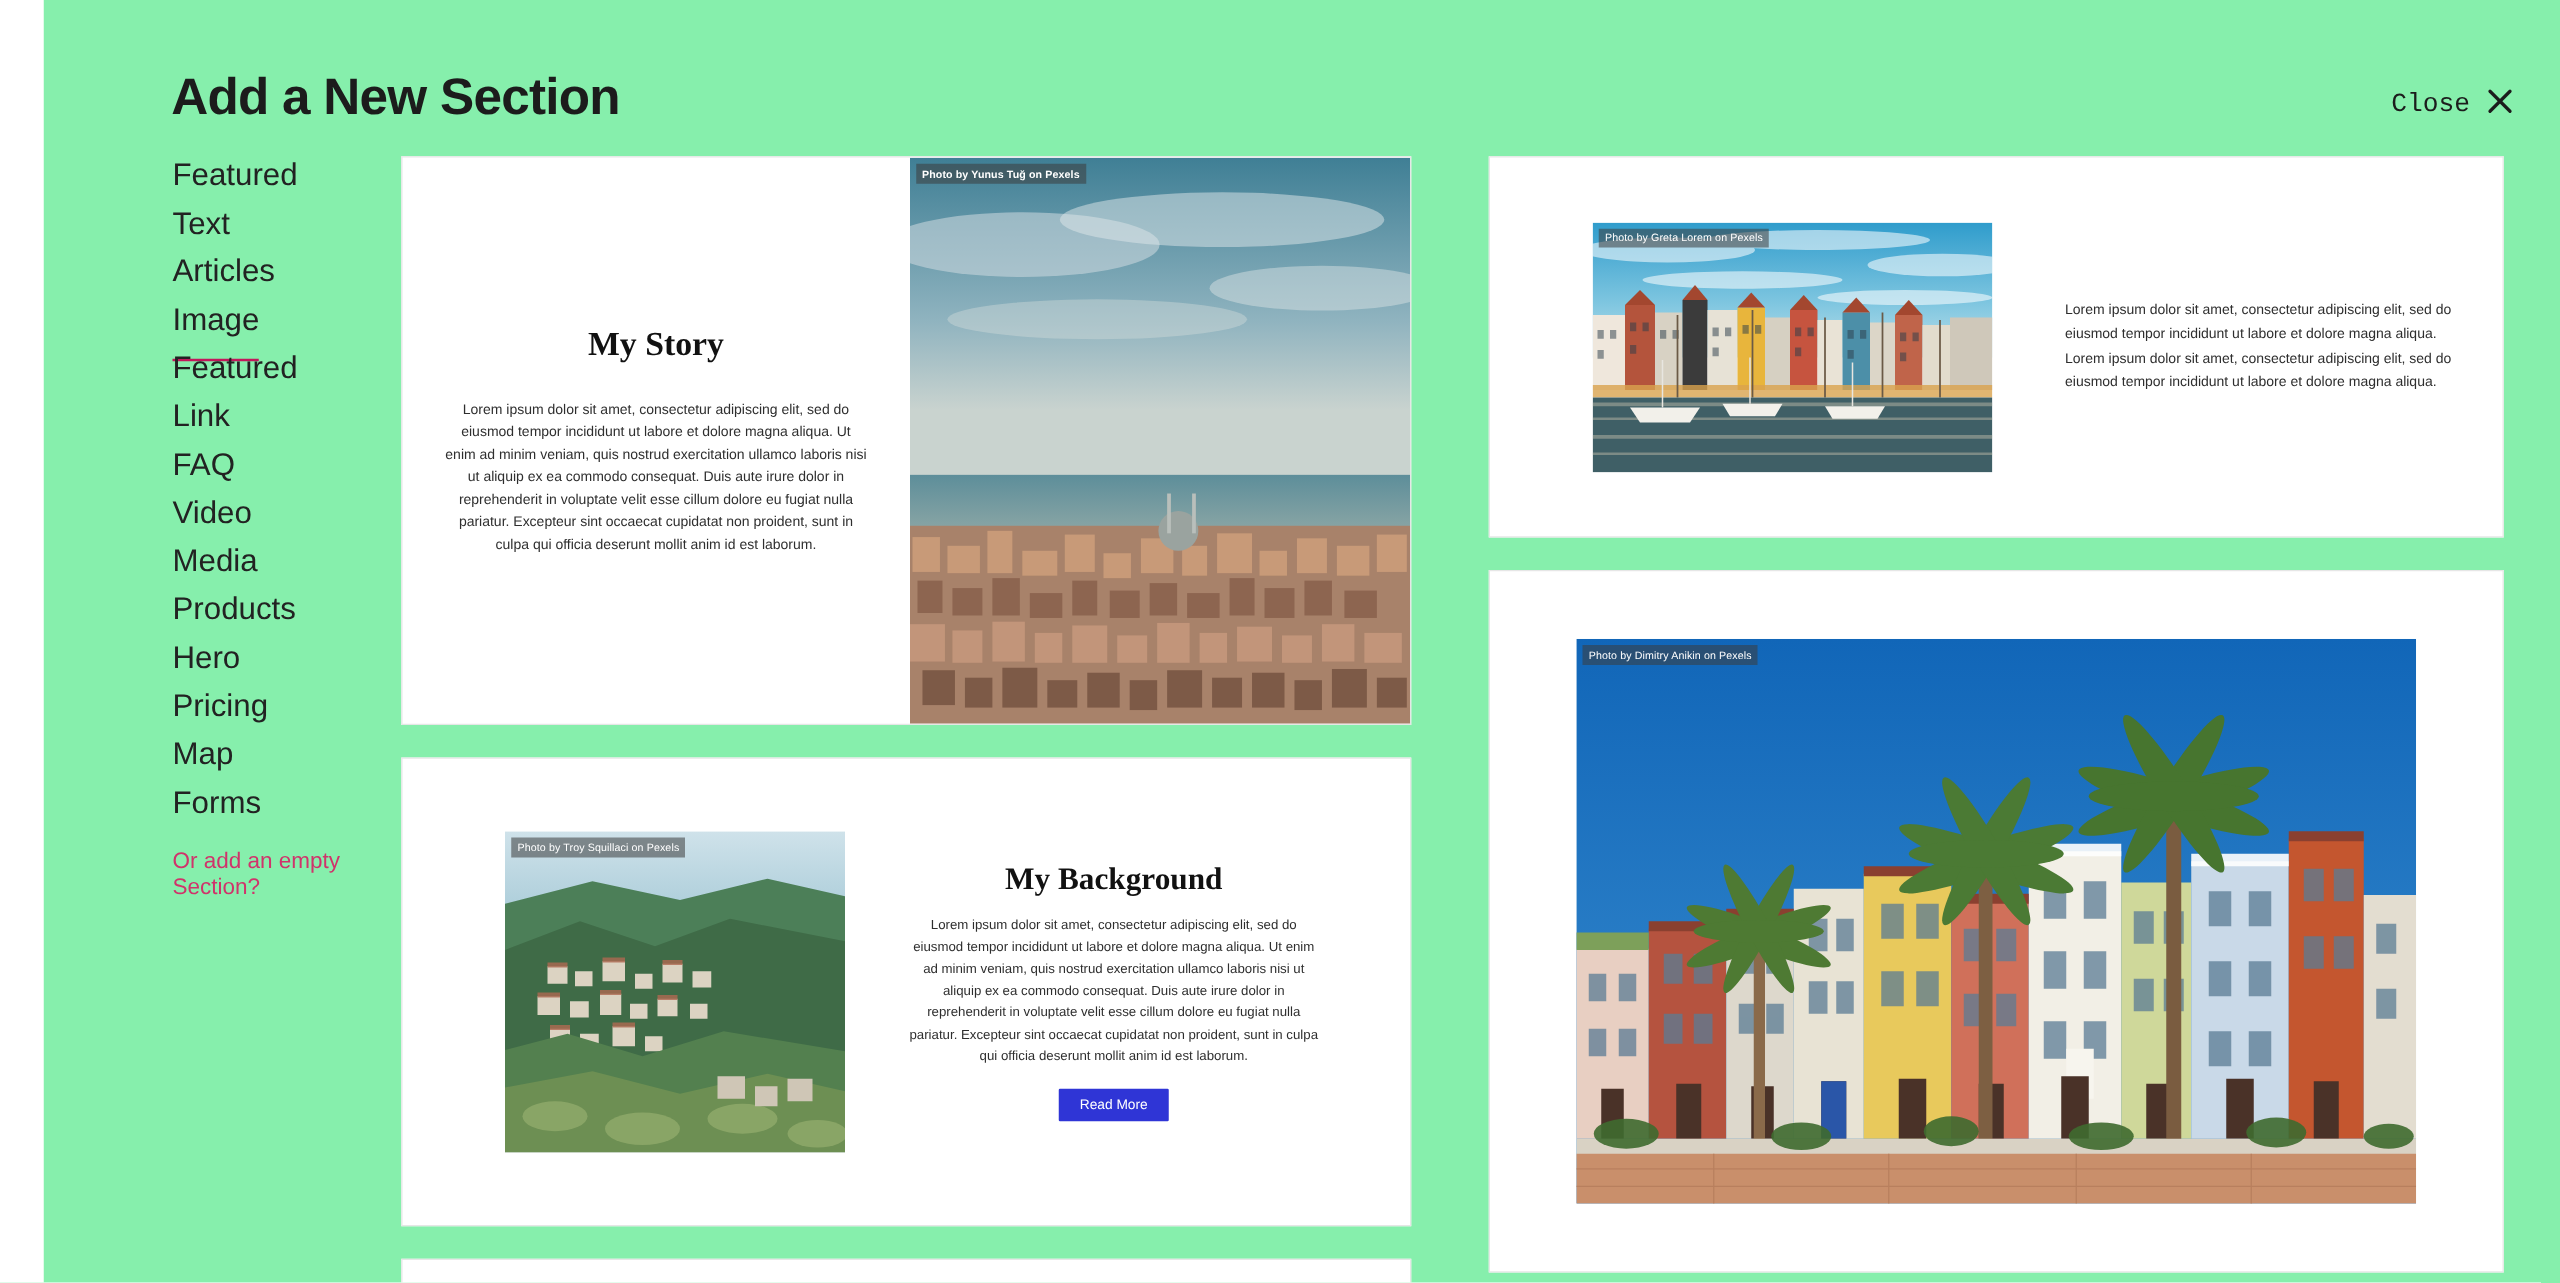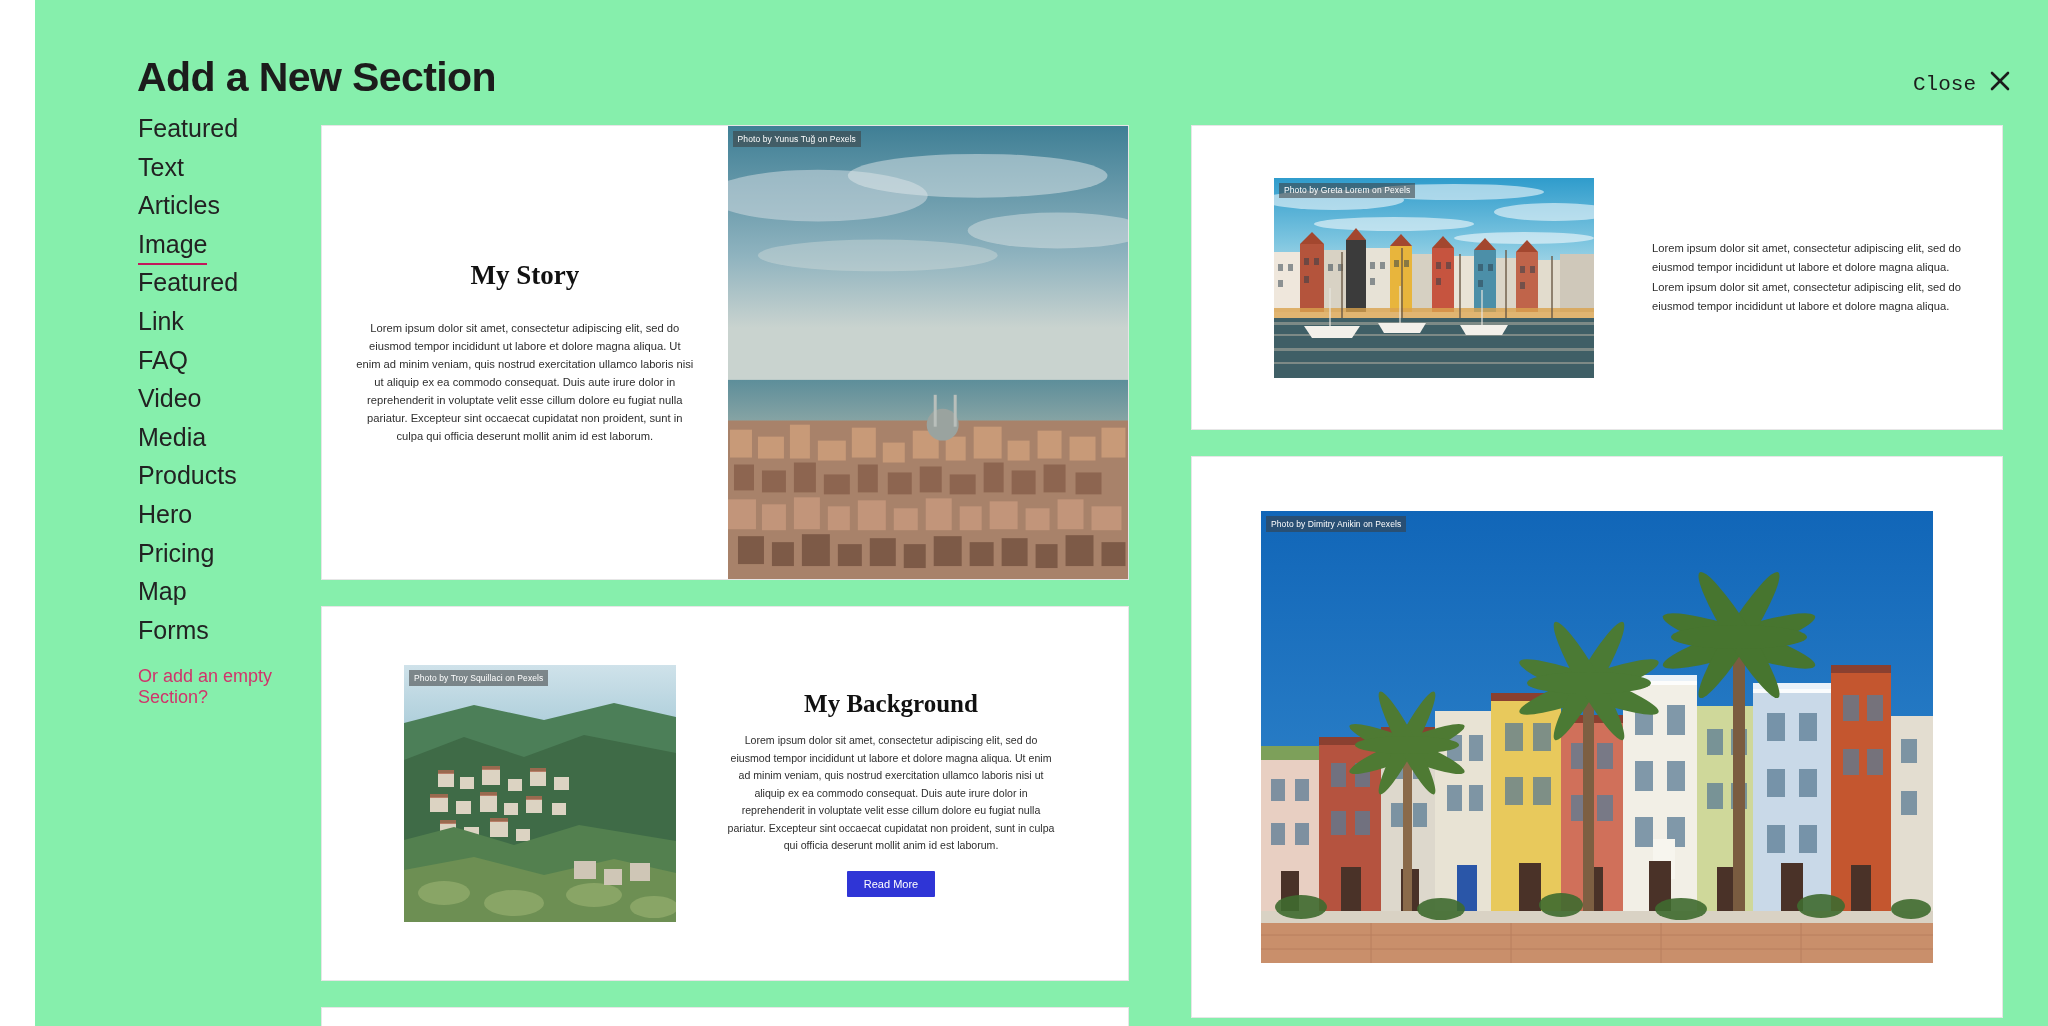--- a/index.html
+++ b/index.html
@@ -22,33 +22,33 @@
     position: absolute; right: 72px; top: 70px;
     display: flex; align-items: center; gap: 13px;
     font-size: 21px; color: #1c1c1c; cursor: pointer;
     user-select: none;
     font-family: Liberation Mono, monospace;
   }
   .close-x { display:block; }
 
   
   .sidebar {
-    position: absolute; left: 103px; top: 116px;
+    position: absolute; left: 103px; top: 128px;
     width: 190px;
   }
   .nav-item {
     font-size: 25px; color: #222; line-height: 1;
     padding: 0 0 0 0; margin-bottom: 13px;
     cursor: pointer; display: inline-block; width: auto;
     white-space: nowrap;
   }
   .nav-row { height: 38.6px; }
   .nav-item.active {
     border-bottom: 2px solid #c2185b;
-    padding-bottom: 6px;
+    padding-bottom: 18px;
   }
   .empty-link {
     margin-top: 10px;
     font-size: 18px; line-height: 1.15;
     color: #d0336b; cursor: pointer; width: 150px;
   }
 
   
   .col-left  { position: absolute; left: 286px;  top: 125px; width: 808px; }
   .col-right { position: absolute; left: 1156px; top: 125px; width: 812px; }
@@ -63,21 +63,21 @@
   }
 
   
   .c1 { height: 455px; display: flex; }
   .c1 .txt {
     width: 406px; display:flex; flex-direction:column;
     justify-content:center; align-items:center;
     padding: 0 34px;
     gap: 12px;
   }
-  .c1 .imgwrap { width: 401px; height: 100%; position: relative; }
+  .c1 .imgwrap { width: 401px; height: 100%; position: relative; font-weight: bold; }
 
   .head-serif {
     font-family: "Liberation Serif", serif;
     font-weight: 700; color: #111;
   }
   .c1 .head-serif { font-size: 27px; margin-bottom: 16px; }
   .body-sm {
     font-size: 11.2px; line-height: 1.62; color: #2e2e2e;
     text-align: center;
   }

